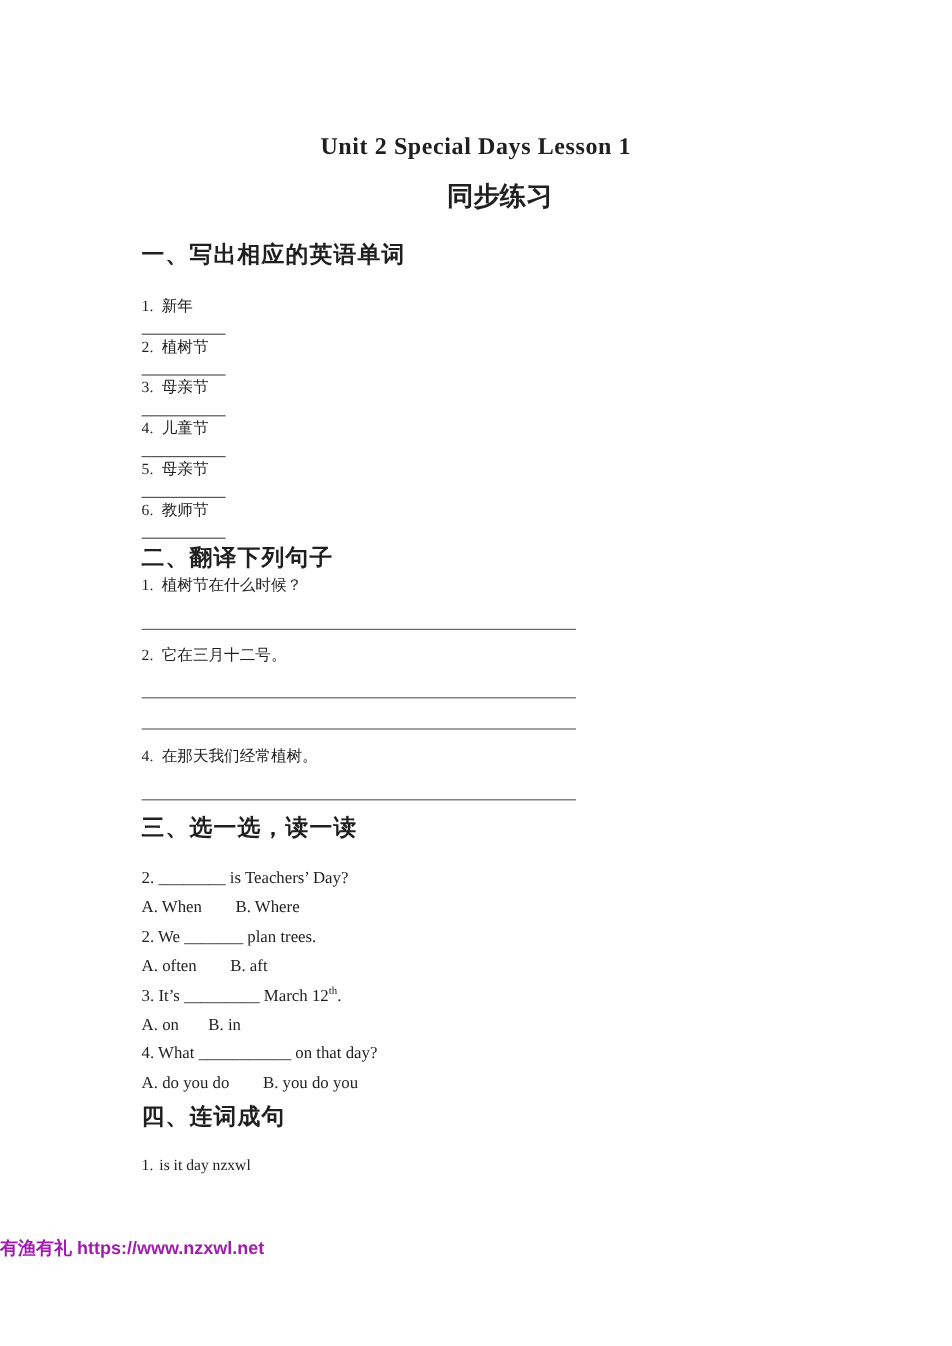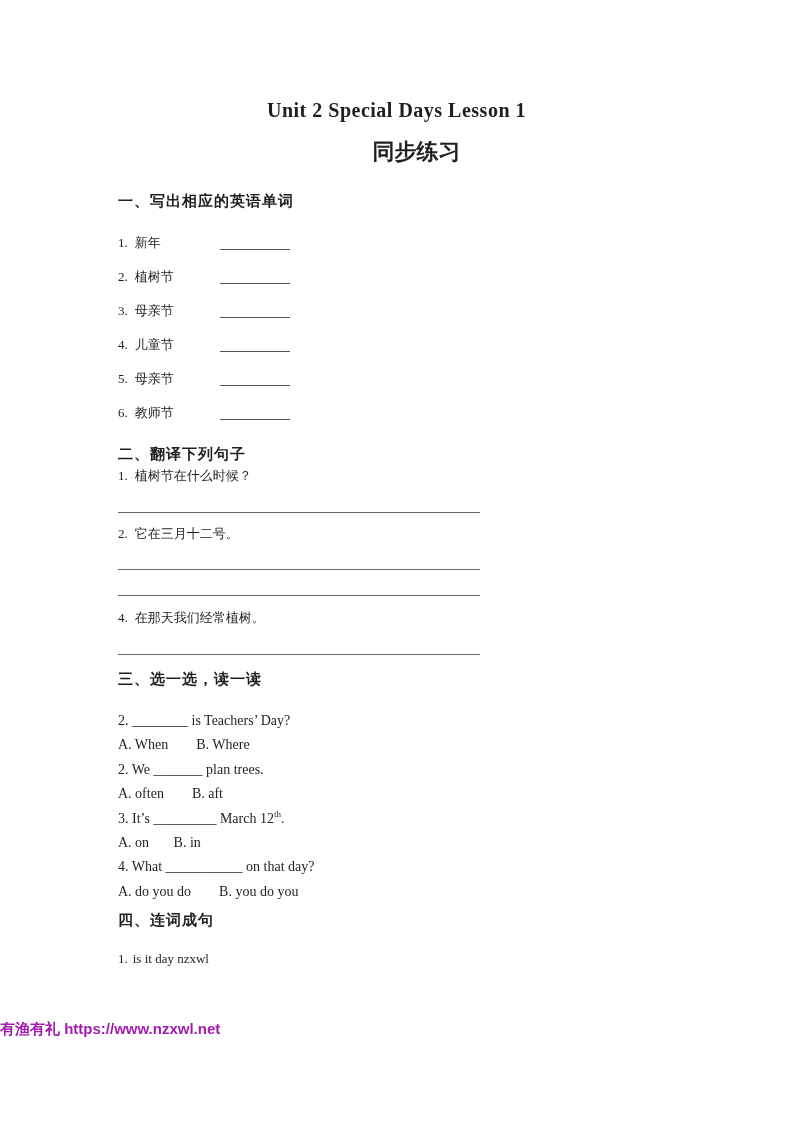--- a/index.html
+++ b/index.html
@@ -2,38 +2,38 @@
 <html><head>
 <meta charset="utf-8">
 <style>
   html,body{margin:0;padding:0;background:#ffffff;}
   .page{
     width:793px;height:1122px;background:#ffffff;position:relative;
     font-family:"Liberation Serif", serif;color:#1f1f1f;overflow:hidden;
     padding-top:97px;box-sizing:border-box;
   }
   .title{
-    margin:0;text-align:center;font-size:20px;line-height:26px;font-weight:bold;
+    margin:12px;text-align:center;font-size:20px;line-height:26px;font-weight:bold;
     font-family:"Liberation Serif", serif;letter-spacing:0.5px;
   }
   .subtitle{
     margin:15px 0 0 0;text-align:center;font-size:22px;line-height:28px;font-weight:bold;
     font-family:"Liberation Sans", sans-serif;
     padding-left:40px;
   }
   .sec-heading{
-    margin:0 0 0 118px;font-size:15px;line-height:26px;font-weight:bold;
+    margin:0 0 0 118px;font-size:19px;line-height:26px;font-weight:bold;
     font-family:"Liberation Sans", sans-serif;letter-spacing:1px;
   }
   .h1x{margin-top:22px;}
   .h2x{margin-top:4px;}
   .h3x{margin-top:11px;}
   .h4x{margin-top:6px;}
   .s1-rows{margin:19px 0 0 118px;}
-  .s1-row{height:34px;display:flex;align-items:flex-start;font-size:13px;line-height:20px;}
+  .s1-row{height:34px;display:flex;align-items:flex-start;font-size:13px;line-height:20px;flex-direction:column;}
   .s1-left{width:102px;}
   .s1-num{font-family:"Liberation Serif", serif;margin-right:7px;}
   .s1-label{font-family:"Liberation Sans", sans-serif;}
   .blank{display:inline-block;width:70px;height:16px;border-bottom:1px solid #555555;}
   .s2-item{margin-left:118px;font-size:13px;line-height:18px;}
   .s2-num{font-family:"Liberation Serif", serif;margin-right:7px;}
   .s2-text{font-family:"Liberation Sans", sans-serif;}
   .i1{}
   .i2{margin-top:12px;}
   .i3{margin-top:16px;}

